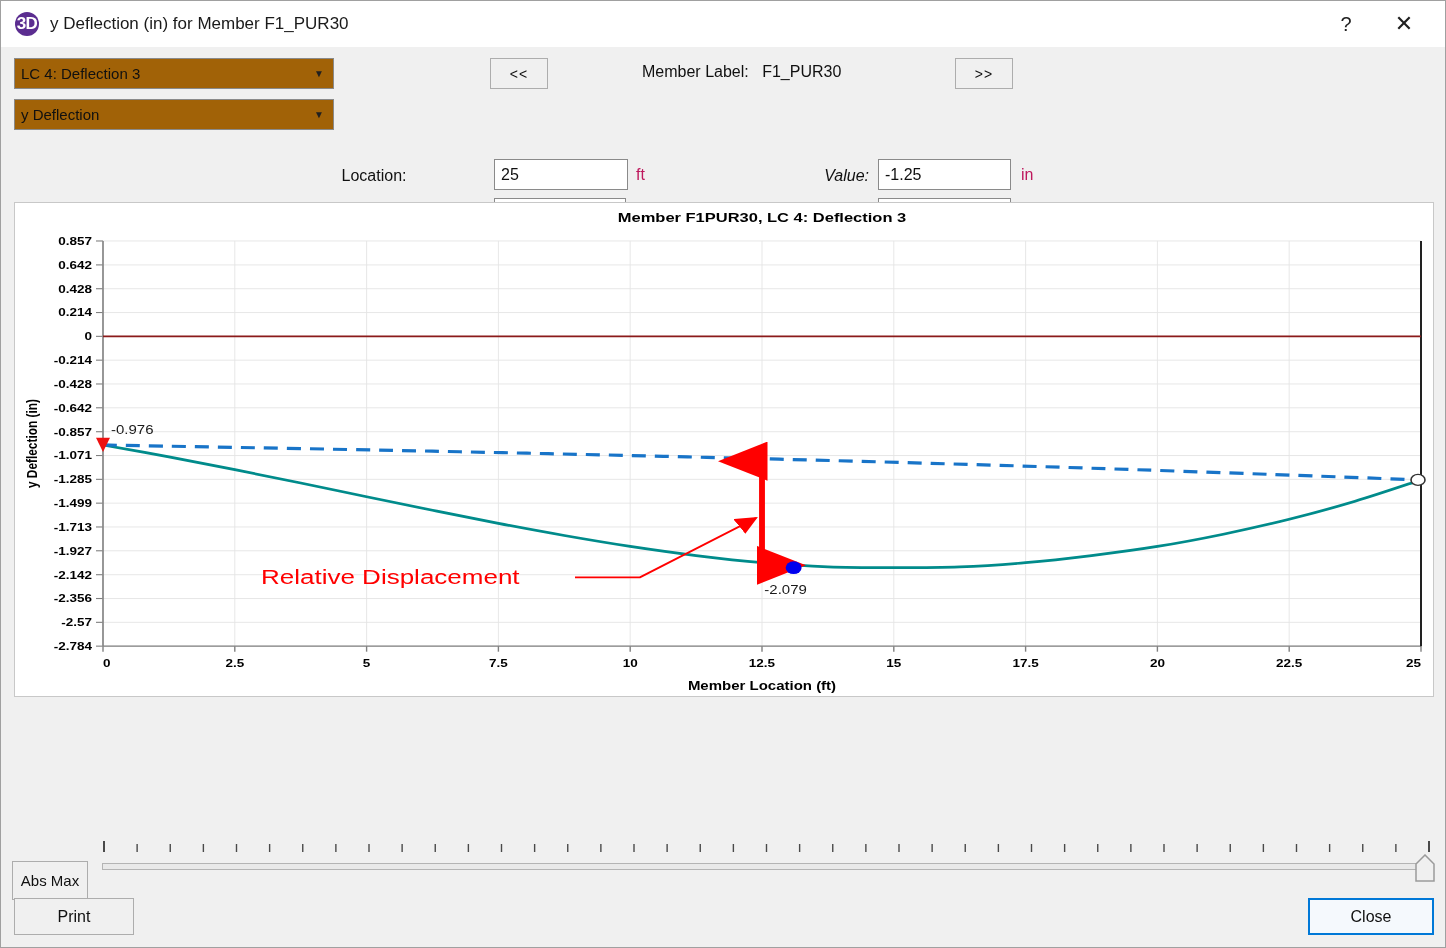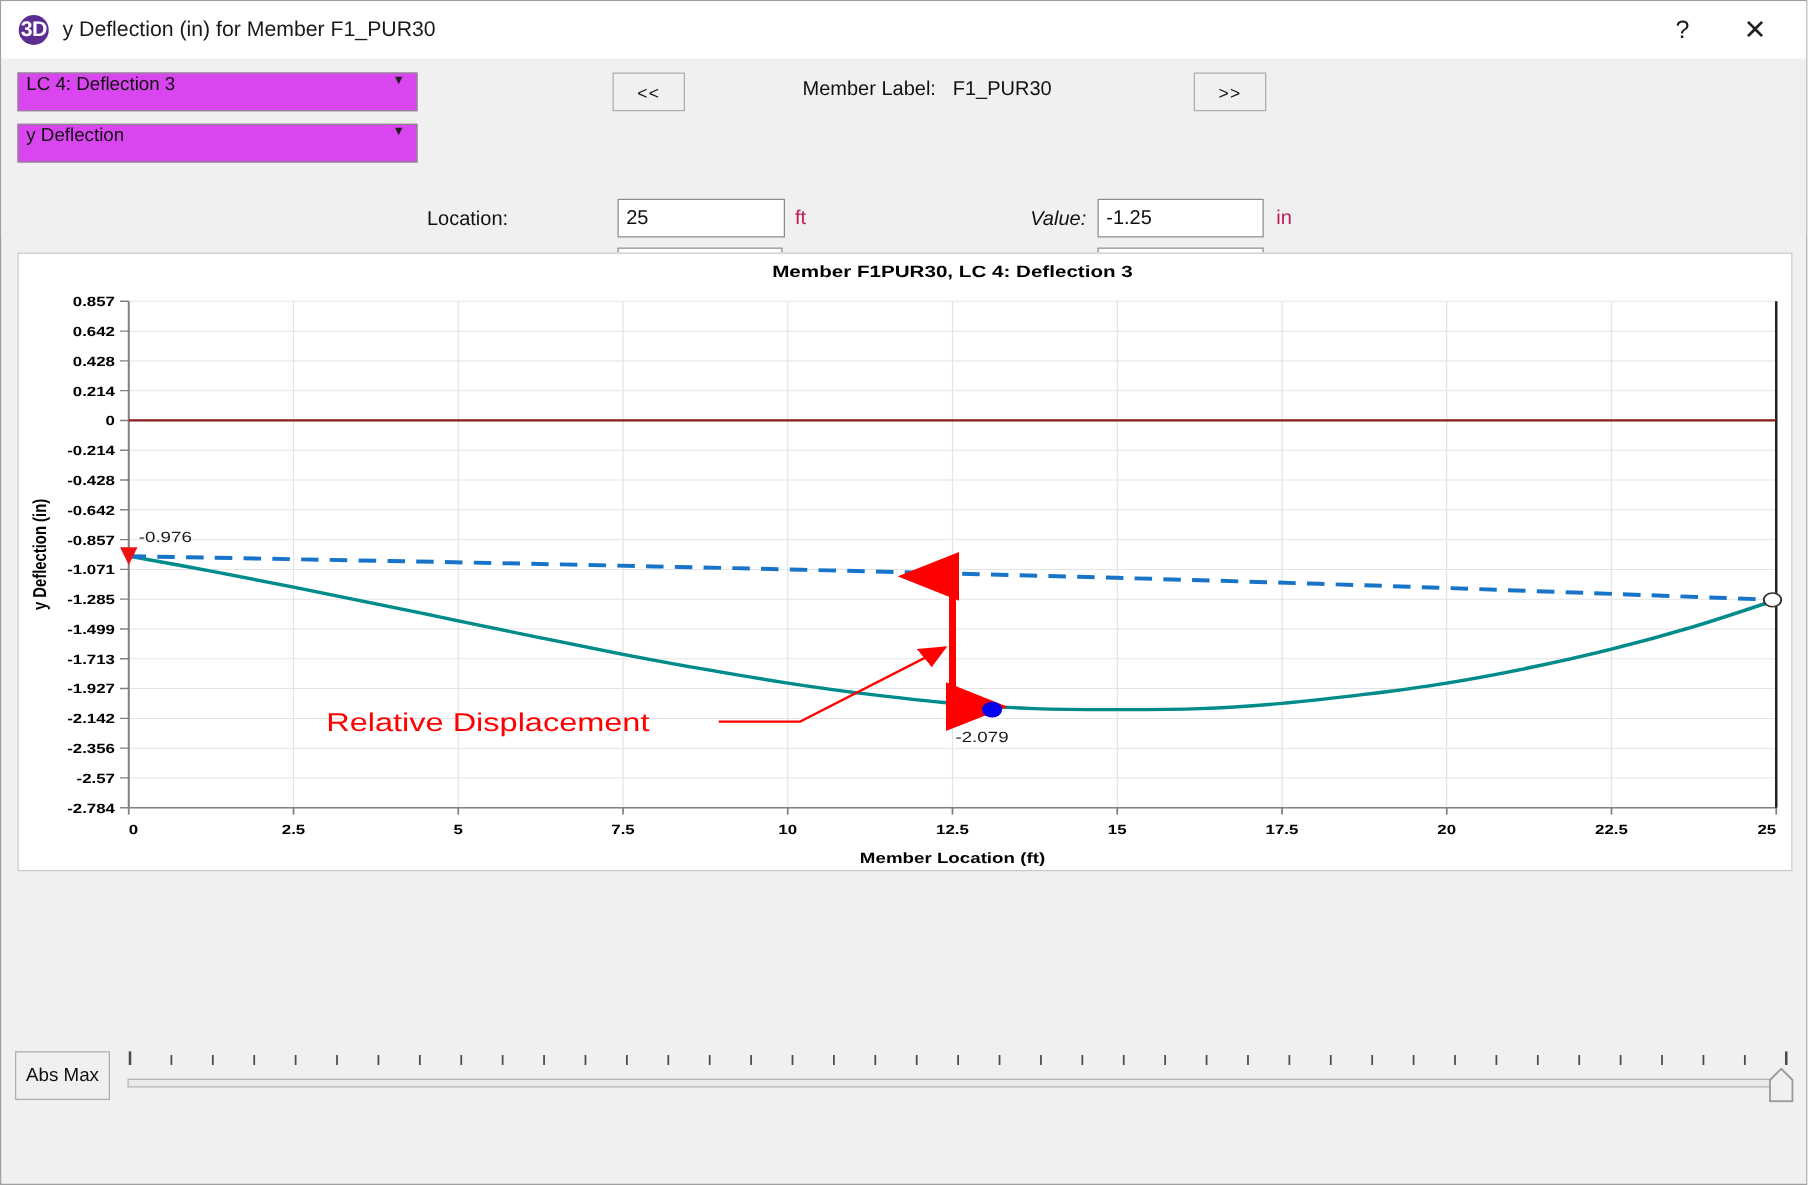--- a/index.html
+++ b/index.html
@@ -65,24 +65,24 @@
     flex: 0 0 auto;
     height: 143px;
     background: #f0f0f0;
     position: relative;
   }
   .combo {
     position: absolute;
     left: 13px;
     width: 320px;
     height: 31px;
-    background: #d946ef;
+    background: #a16207;
     border: 1px solid #8a8a8a;
     display: flex;
-    align-items: flex-start;
+    align-items: center;
     padding: 0 6px;
     font-size: 15px;
     color: #101010;
   }
   .combo .cb-text { flex: 1; }
   .combo .cb-arrow { font-size: 10px; color: #202020; padding-right: 3px; }
   #combo-lc { top: 11px; }
   #combo-type { top: 52px; }
 
   .navbtn {
@@ -159,21 +159,21 @@
   #chart-svg { display: block; width: 100%; height: 100%; }
 
   
   #slider-row {
     position: absolute;
     left: 0; top: 832px;
     width: 1446px; height: 62px;
   }
   #absmax-btn {
     position: absolute;
-    left: 11px; top: 8px;
+    left: 11px; top: 28px;
     width: 76px; height: 39px;
     border: 1px solid #adadad;
     background: #f0f0f0;
     font-size: 15px;
     color: #101010;
     display: flex;
     align-items: center;
     justify-content: center;
     cursor: default;
   }
@@ -456,14 +456,18 @@
           <line x1="1295.875" x2="1295.875" y1="3" y2="11" stroke="#4a4a4a" stroke-width="1.4"></line>
           <line x1="1329" x2="1329" y1="0" y2="11" stroke="#4a4a4a" stroke-width="2"></line>
         </svg>
       <div id="slider-track"></div>
       <svg id="slider-thumb" viewBox="0 0 20 28">
         <path d="M1 27 L1 10 L10 1 L19 10 L19 27 Z" fill="#f0f0f0" stroke="#9a9a9a" stroke-width="1.5"></path>
       </svg>
     </div>
   </div>
 
+  <div id="footer">
+    <div class="footer-btn" id="print-btn">Print</div>
+    <div class="footer-btn" id="close-footer-btn">Close</div>
+  </div>
 
 </div>
 
 </body></html>

